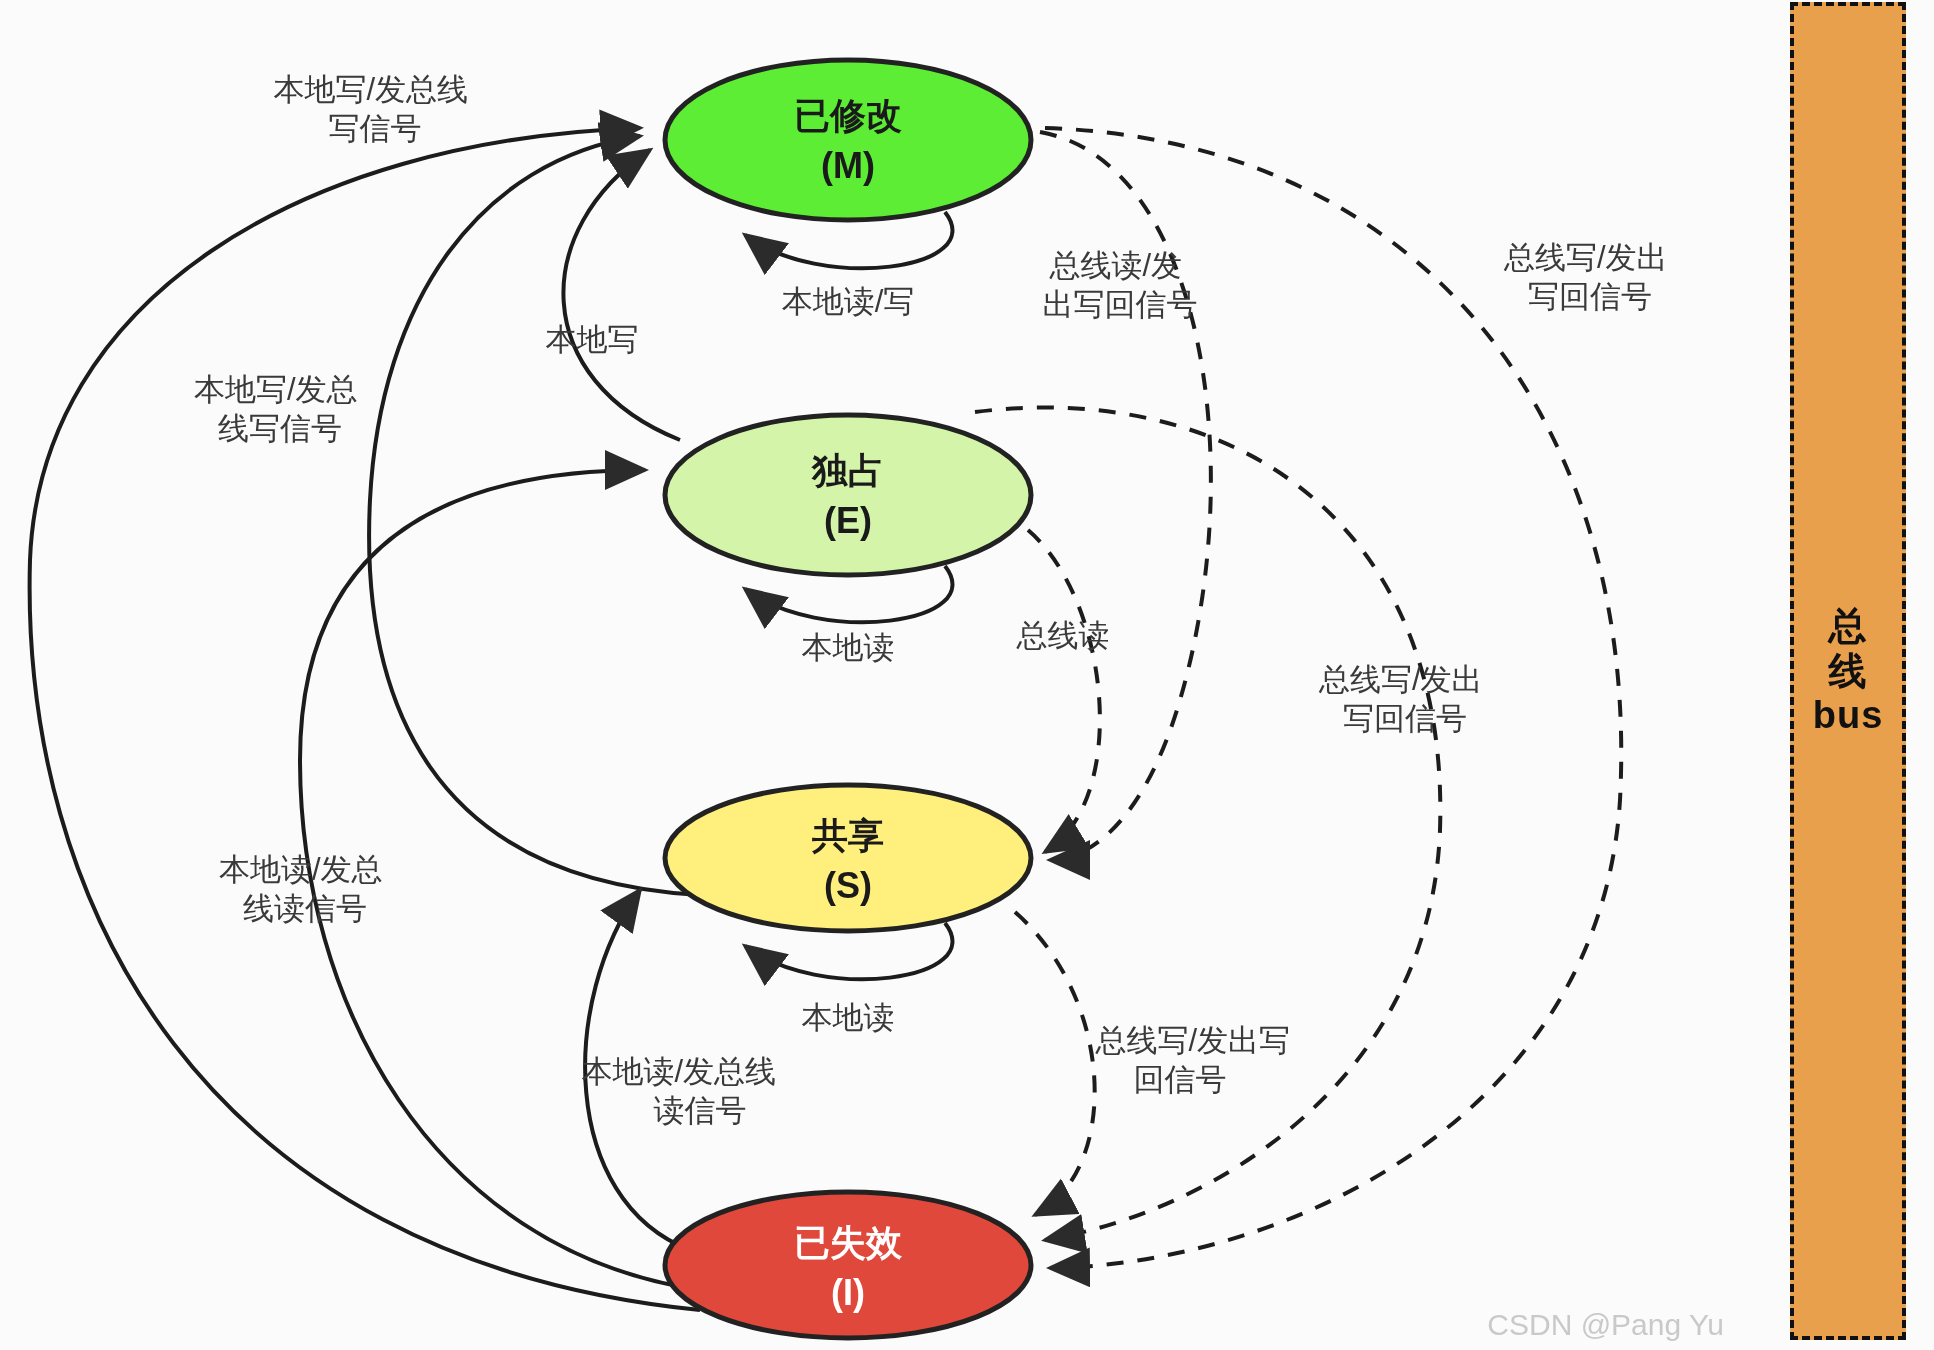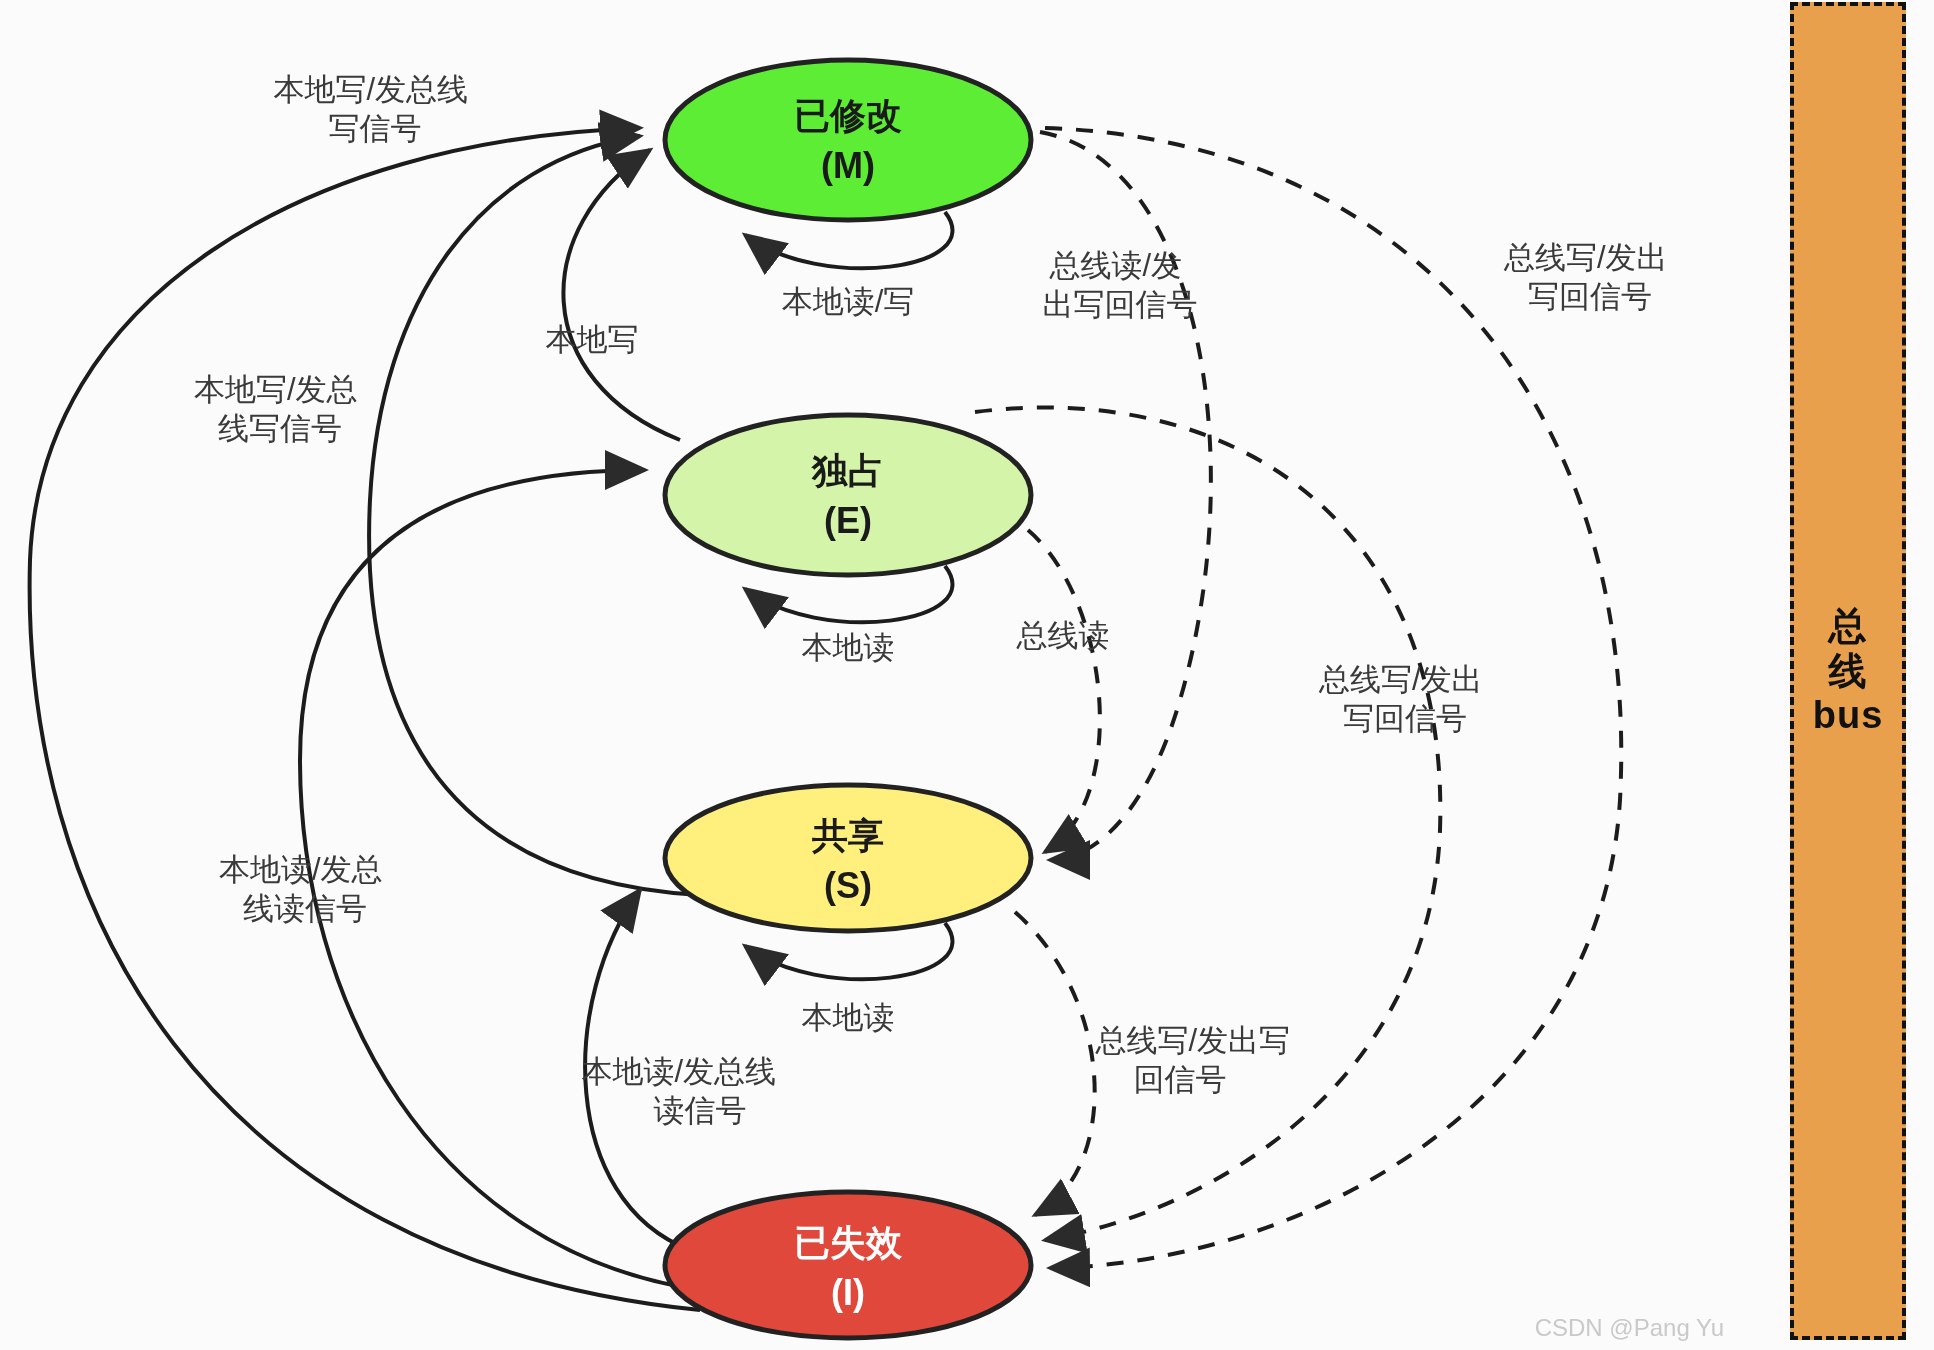--- a/index.html
+++ b/index.html
@@ -7,21 +7,21 @@
        font-family:"Liberation Sans","DejaVu Sans",sans-serif;}
   #stage{position:absolute;left:0;top:0;width:1734px;height:1350px;background:#fbfbfb;}
   svg#diagram{position:absolute;left:0;top:0;width:1934px;height:1350px;}
   .edgelabel{font-size:31px;fill:#3a3a3a;font-family:"Liberation Sans","DejaVu Sans",sans-serif;}
   .nodetext{font-size:36px;font-weight:bold;font-family:"Liberation Sans","DejaVu Sans",sans-serif;}
   .bus-panel{position:absolute;left:1790px;top:2px;width:116px;height:1338px;
     background:#e8a04d;border:4px dashed #111;box-sizing:border-box;
     display:flex;align-items:center;justify-content:center;}
   .bus-text{font-size:38px;font-weight:bold;color:#111;text-align:center;
     line-height:1.18;letter-spacing:1px;}
-  .watermark{position:absolute;right:10px;bottom:8px;font-size:24px;color:#c9c9c9;
+  .watermark{position:absolute;right:10px;bottom:8px;font-size:30px;color:#c9c9c9;
     font-family:"Liberation Sans","DejaVu Sans",sans-serif;white-space:nowrap;}
 </style>
 </head>
 <body>
 
 <div id="stage">
 
   <svg id="diagram" viewBox="0 0 1934 1350">
     <defs>
       <marker id="arrow" markerWidth="13" markerHeight="13" refX="10" refY="5" orient="auto" markerUnits="strokeWidth">

